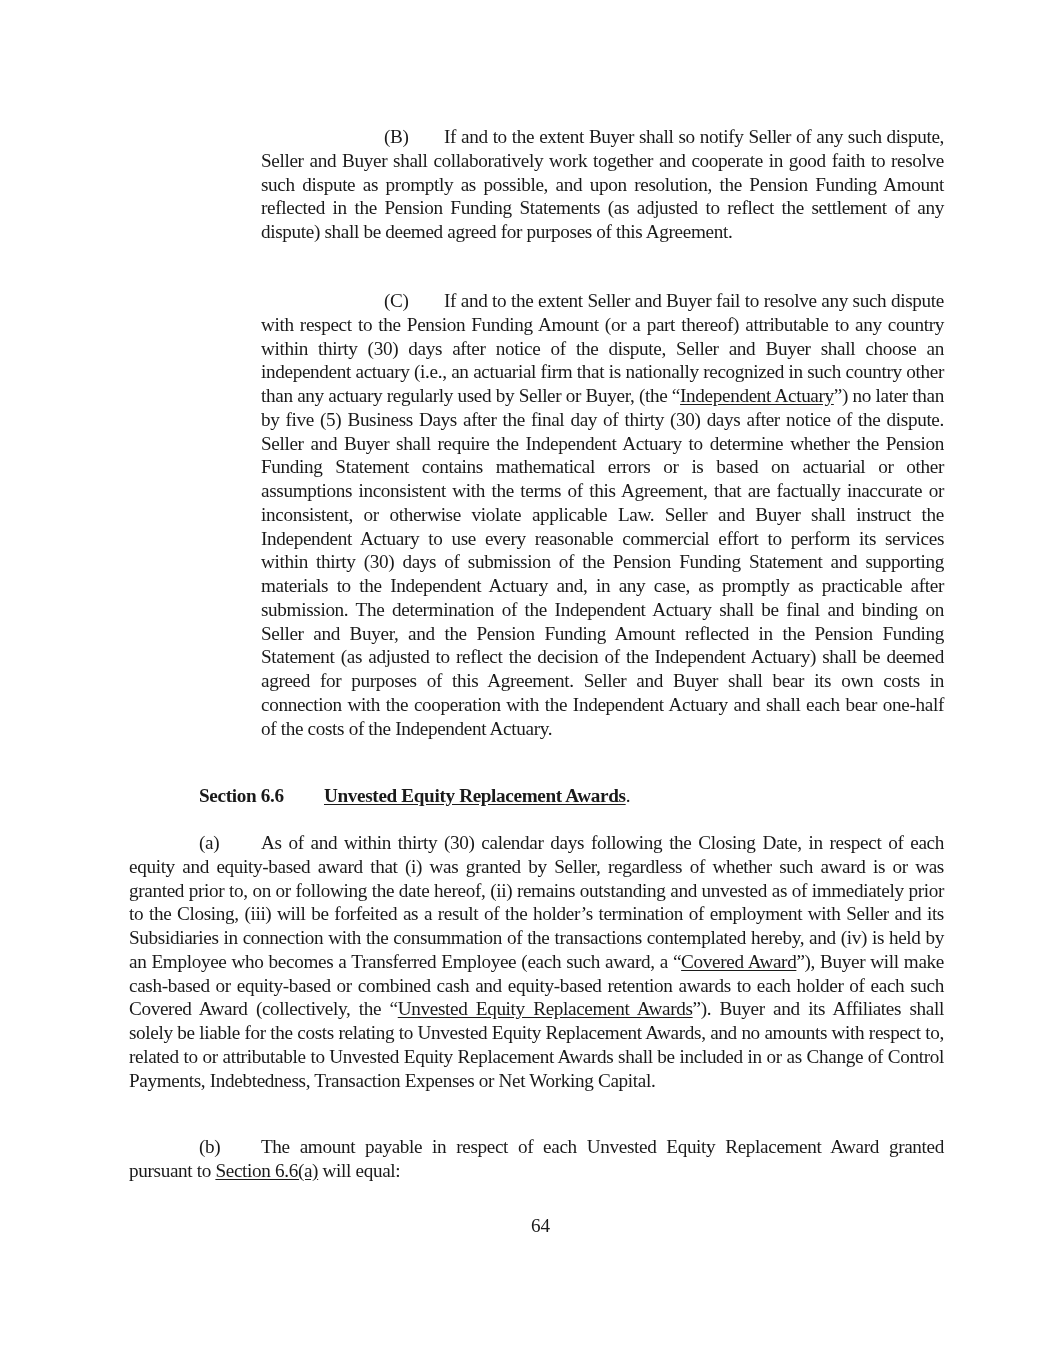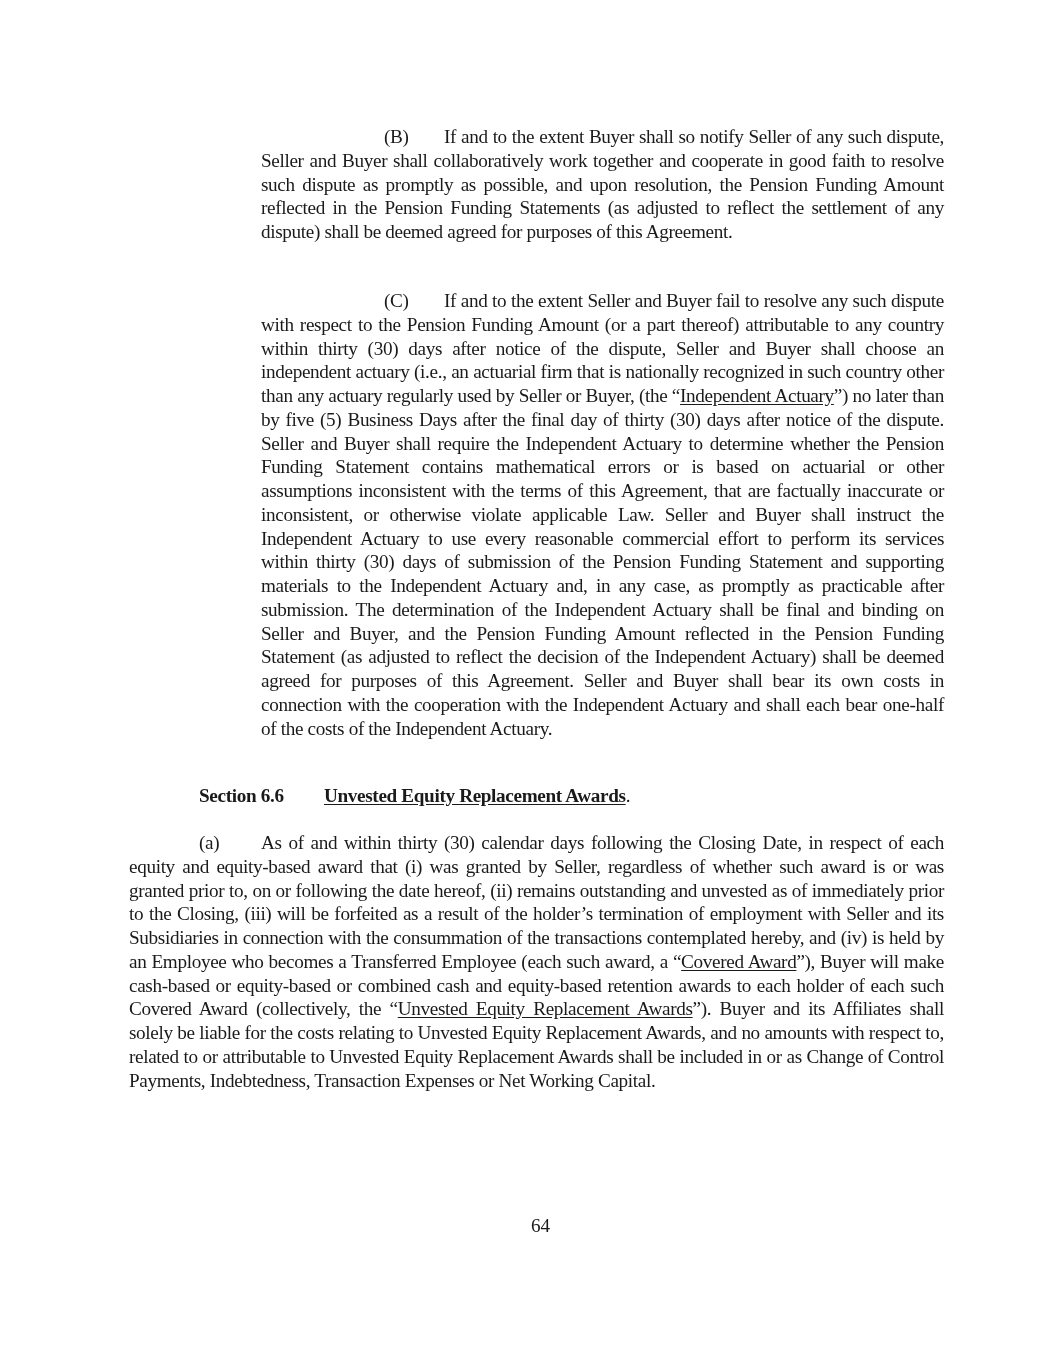--- a/index.html
+++ b/index.html
@@ -39,15 +39,16 @@
 <div class="page">
 
   <p class="p sub" style="top:125px;"><span class="label-sub">(B)</span><span>If and to the extent Buyer shall so notify Seller of any such dispute, Seller and Buyer shall collaboratively work together and cooperate in good faith to resolve such dispute as promptly as possible, and upon resolution, the Pension Funding Amount reflected in the Pension Funding Statements (as adjusted to reflect the settlement of any dispute) shall be deemed agreed for purposes of this Agreement.</span></p>
 
   <p class="p sub" style="top:289px;"><span class="label-sub">(C)</span><span>If and to the extent Seller and Buyer fail to resolve any such dispute with respect to the Pension Funding Amount (or a part thereof) attributable to any country within thirty (30) days after notice of the dispute, Seller and Buyer shall choose an independent actuary (i.e., an actuarial firm that is nationally recognized in such country other than any actuary regularly used by Seller or Buyer, (the “</span><span class="u">Independent Actuary</span><span>”) no later than by five (5) Business Days after the final day of thirty (30) days after notice of the dispute. Seller and Buyer shall require the Independent Actuary to determine whether the Pension Funding Statement contains mathematical errors or is based on actuarial or other assumptions inconsistent with the terms of this Agreement, that are factually inaccurate or inconsistent, or otherwise violate applicable Law. Seller and Buyer shall instruct the Independent Actuary to use every reasonable commercial effort to perform its services within thirty (30) days of submission of the Pension Funding Statement and supporting materials to the Independent Actuary and, in any case, as promptly as practicable after submission. The determination of the Independent Actuary shall be final and binding on Seller and Buyer, and the Pension Funding Amount reflected in the Pension Funding Statement (as adjusted to reflect the decision of the Independent Actuary) shall be deemed agreed for purposes of this Agreement. Seller and Buyer shall bear its own costs in connection with the cooperation with the Independent Actuary and shall each bear one-half of the costs of the Independent Actuary.</span></p>
 
   <div class="heading"><span class="sec-num">Section 6.6</span><span class="u">Unvested Equity Replacement Awards</span><span style="font-weight:normal">.</span></div>
 
   <p class="p full" style="top:831px;"><span class="label-full">(a)</span><span>As of and within thirty (30) calendar days following the Closing Date, in respect of each equity and equity-based award that (i) was granted by Seller, regardless of whether such award is or was granted prior to, on or following the date hereof, (ii) remains outstanding and unvested as of immediately prior to the Closing, (iii) will be forfeited as a result of the holder’s termination of employment with Seller and its Subsidiaries in connection with the consummation of the transactions contemplated hereby, and (iv) is held by an Employee who becomes a Transferred Employee (each such award, a “</span><span class="u">Covered Award</span><span>”), Buyer will make cash-based or equity-based or combined cash and equity-based retention awards to each holder of each such Covered Award (collectively, the “</span><span class="u">Unvested Equity Replacement Awards</span><span>”). Buyer and its Affiliates shall solely be liable for the costs relating to Unvested Equity Replacement Awards, and no amounts with respect to, related to or attributable to Unvested Equity Replacement Awards shall be included in or as Change of Control Payments, Indebtedness, Transaction Expenses or Net Working Capital.</span></p>
 
+  <p class="p full" style="top:1135px;"><span class="label-full">(b)</span><span>The amount payable in respect of each Unvested Equity Replacement Award granted pursuant to </span><span class="u">Section 6.6(a)</span><span> will equal:</span></p>
 
   <div class="page-number">64</div>
 </div>
 
 </body></html>

